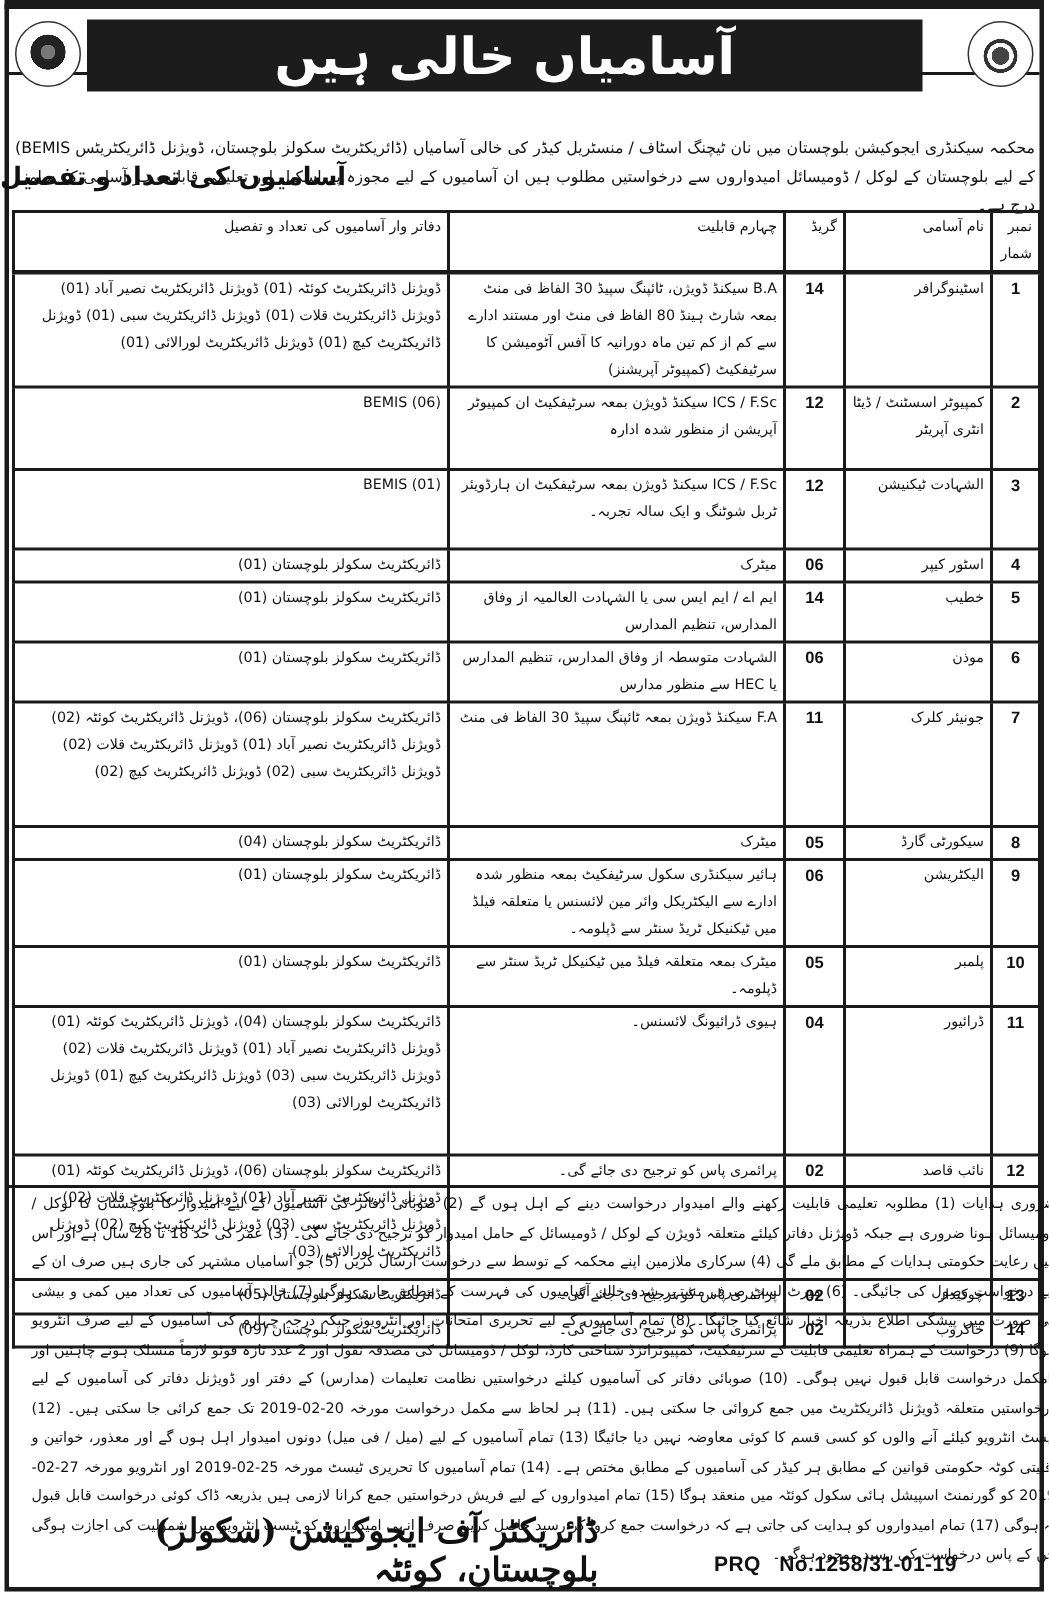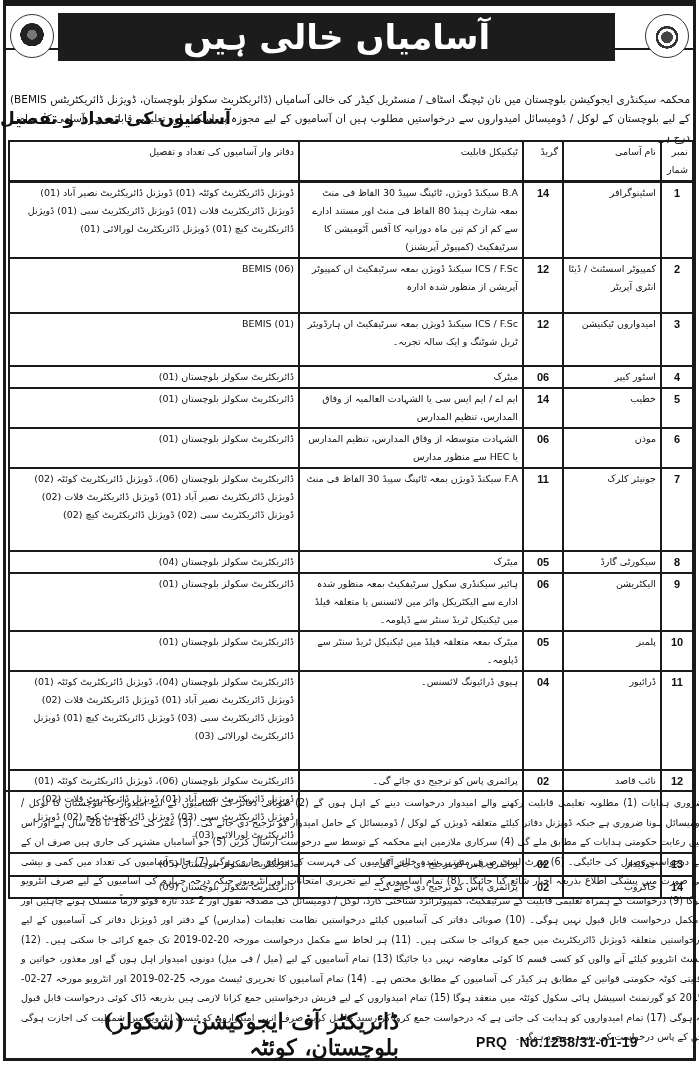--- a/index.html
+++ b/index.html
@@ -86,42 +86,42 @@
       <col class="c-name">
       <col class="c-grade">
       <col class="c-qual">
       <col class="c-off">
   </colgroup>
   <thead>
     <tr>
       <th>نمبر شمار</th>
       <th>نام آسامی</th>
       <th>گریڈ</th>
-      <th>ٹیکنیکل قابلیت</th>
+      <th>چہارم قابلیت</th>
       <th>دفاتر وار آسامیوں کی تعداد و تفصیل</th>
     </tr>
   </thead>
   <tbody id="rows">
       <tr style="height: 68px;">
         <td class="num">1</td>
         <td>اسٹینوگرافر</td>
         <td class="grade">14</td>
         <td>B.A سیکنڈ ڈویژن، ٹائپنگ سپیڈ 30 الفاظ فی منٹ بمعہ شارٹ ہینڈ 80 الفاظ فی منٹ اور مستند ادارے سے کم از کم تین ماہ دورانیہ کا آفس آٹومیشن کا سرٹیفکیٹ (کمپیوٹر آپریشنز)</td>
         <td>ڈویژنل ڈائریکٹریٹ کوئٹہ (01) ڈویژنل ڈائریکٹریٹ نصیر آباد (01) ڈویژنل ڈائریکٹریٹ قلات (01) ڈویژنل ڈائریکٹریٹ سبی (01) ڈویژنل ڈائریکٹریٹ کیچ (01) ڈویژنل ڈائریکٹریٹ لورالائی (01)</td>
       </tr>
       <tr style="height: 55px;">
         <td class="num">2</td>
         <td>کمپیوٹر اسسٹنٹ / ڈیٹا انٹری آپریٹر</td>
         <td class="grade">12</td>
         <td>ICS / F.Sc سیکنڈ ڈویژن بمعہ سرٹیفکیٹ ان کمپیوٹر آپریشن از منظور شدہ ادارہ</td>
         <td>BEMIS (06)</td>
       </tr>
       <tr style="height: 53px;">
         <td class="num">3</td>
-        <td>امیدواروں ٹیکنیشن</td>
+        <td>الشہادت ٹیکنیشن</td>
         <td class="grade">12</td>
         <td>ICS / F.Sc سیکنڈ ڈویژن بمعہ سرٹیفکیٹ ان ہارڈویئر ٹربل شوٹنگ و ایک سالہ تجربہ۔</td>
         <td>BEMIS (01)</td>
       </tr>
       <tr style="height: 22px;">
         <td class="num">4</td>
         <td>اسٹور کیپر</td>
         <td class="grade">06</td>
         <td>میٹرک</td>
         <td>ڈائریکٹریٹ سکولز بلوچستان (01)</td>

